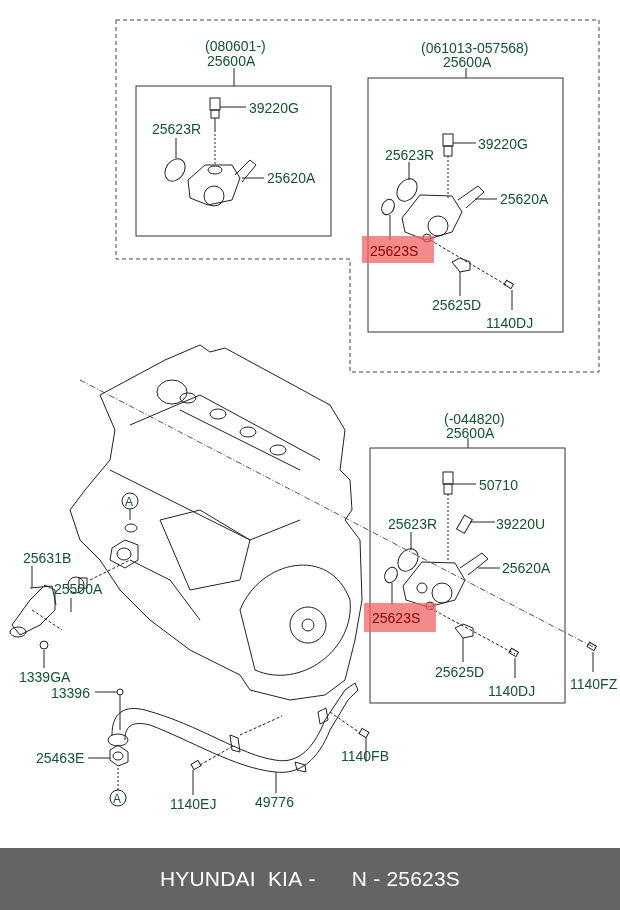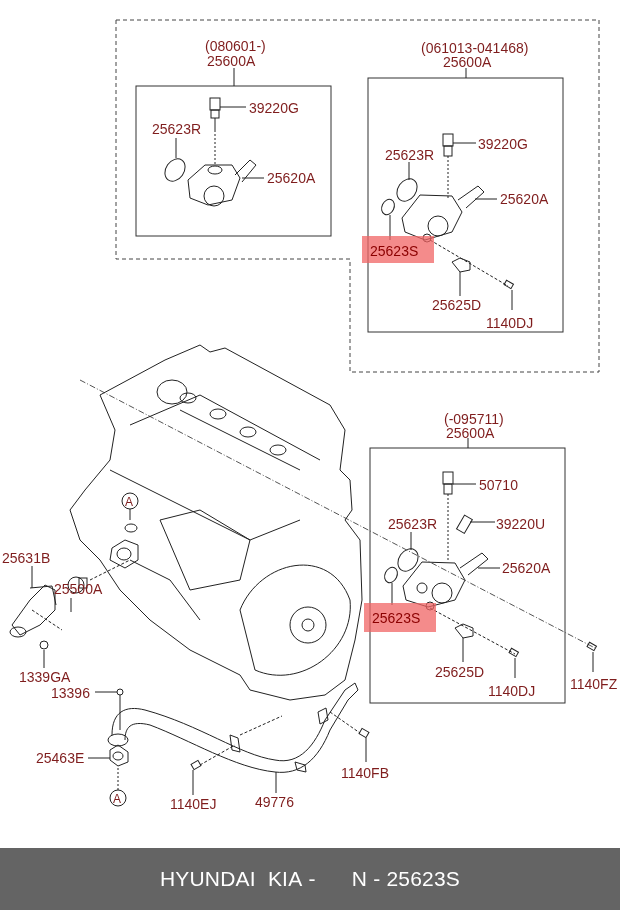--- a/index.html
+++ b/index.html
@@ -1,18 +1,18 @@
 <!DOCTYPE html>
 <html><head>
 <meta charset="utf-8">
 <style>
   html,body{margin:0;padding:0;background:#fff;}
   body{width:620px;height:910px;position:relative;overflow:hidden;font-family:"Liberation Sans",sans-serif;}
   #stage{position:absolute;left:0;top:0;width:620px;height:848px;}
-  .lbl{position:absolute;font-size:14px;color:#7f1d1d;line-height:16px;white-space:nowrap;}
+  .lbl{position:absolute;font-size:14px;color:#14532d;line-height:16px;white-space:nowrap;}
   .hl{position:absolute;background:rgba(240,100,100,0.75);}
   .hl-text{color:#8b0000;}
   #footer{position:absolute;left:0;top:848px;width:620px;height:62px;background:#646464;color:#fff;
     font-size:21px;display:flex;align-items:center;justify-content:center;letter-spacing:0.2px;}
   #footer span{white-space:pre;}
 </style>
 </head>
 <body>
 
 <div id="stage">
@@ -153,52 +153,52 @@
       </g>
     </g>
   </svg>
 
   <div class="lbl" style="left:205px;top:38px">(080601-)</div>
   <div class="lbl" style="left:207px;top:53px">25600A</div>
   <div class="lbl" style="left:249px;top:100px">39220G</div>
   <div class="lbl" style="left:152px;top:121px">25623R</div>
   <div class="lbl" style="left:267px;top:170px">25620A</div>
 
-  <div class="lbl" style="left:421px;top:40px">(061013-041468)</div>
+  <div class="lbl" style="left:421px;top:40px">(061013-057568)</div>
   <div class="lbl" style="left:443px;top:54px">25600A</div>
   <div class="lbl" style="left:478px;top:136px">39220G</div>
   <div class="lbl" style="left:385px;top:147px">25623R</div>
   <div class="lbl" style="left:500px;top:191px">25620A</div>
   <div class="hl" style="left:362px;top:236px;width:72px;height:27px"></div>
   <div class="lbl hl-text" style="left:370px;top:243px">25623S</div>
   <div class="lbl" style="left:432px;top:297px">25625D</div>
   <div class="lbl" style="left:486px;top:315px">1140DJ</div>
 
-  <div class="lbl" style="left:444px;top:411px">(-095711)</div>
+  <div class="lbl" style="left:444px;top:411px">(-044820)</div>
   <div class="lbl" style="left:446px;top:425px">25600A</div>
   <div class="lbl" style="left:479px;top:477px">50710</div>
   <div class="lbl" style="left:496px;top:516px">39220U</div>
   <div class="lbl" style="left:388px;top:516px">25623R</div>
   <div class="lbl" style="left:502px;top:560px">25620A</div>
   <div class="hl" style="left:364px;top:603px;width:72px;height:29px"></div>
   <div class="lbl hl-text" style="left:372px;top:610px">25623S</div>
   <div class="lbl" style="left:435px;top:664px">25625D</div>
   <div class="lbl" style="left:488px;top:683px">1140DJ</div>
 
   <div class="lbl" style="left:570px;top:676px">1140FZ</div>
-  <div class="lbl" style="left:2px;top:550px">25631B</div>
+  <div class="lbl" style="left:23px;top:550px">25631B</div>
   <div class="lbl" style="left:54px;top:581px">25500A</div>
   <div class="lbl" style="left:19px;top:669px">1339GA</div>
   <div class="lbl" style="left:51px;top:685px">13396</div>
   <div class="lbl" style="left:36px;top:750px">25463E</div>
   <div class="lbl" style="left:125px;top:494px;font-size:12px">A</div>
   <div class="lbl" style="left:113px;top:791px;font-size:12px">A</div>
   <div class="lbl" style="left:170px;top:796px">1140EJ</div>
   <div class="lbl" style="left:255px;top:794px">49776</div>
-  <div class="lbl" style="left:341px;top:765px">1140FB</div>
+  <div class="lbl" style="left:341px;top:748px">1140FB</div>
 </div>
 
 <div id="footer">
   <span>HYUNDAI  KIA</span>
     <span> - </span>
     <span>     </span>
     <span>N</span>
     <span> - </span>
     <span>25623S</span>
 </div>

